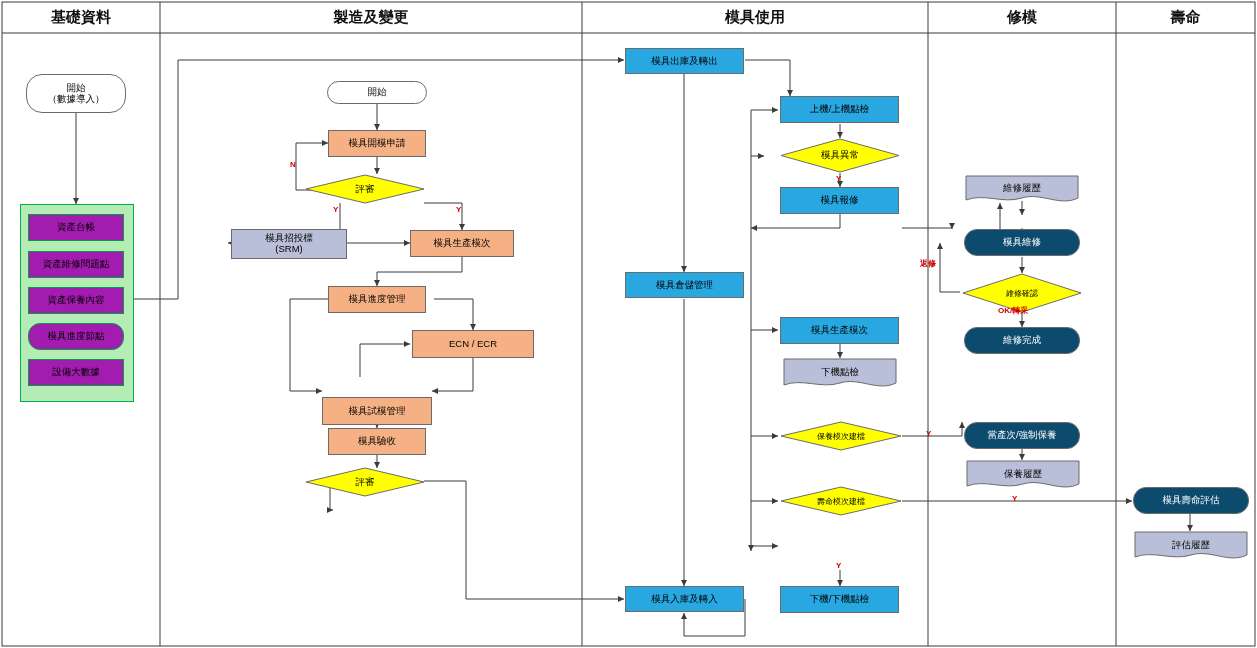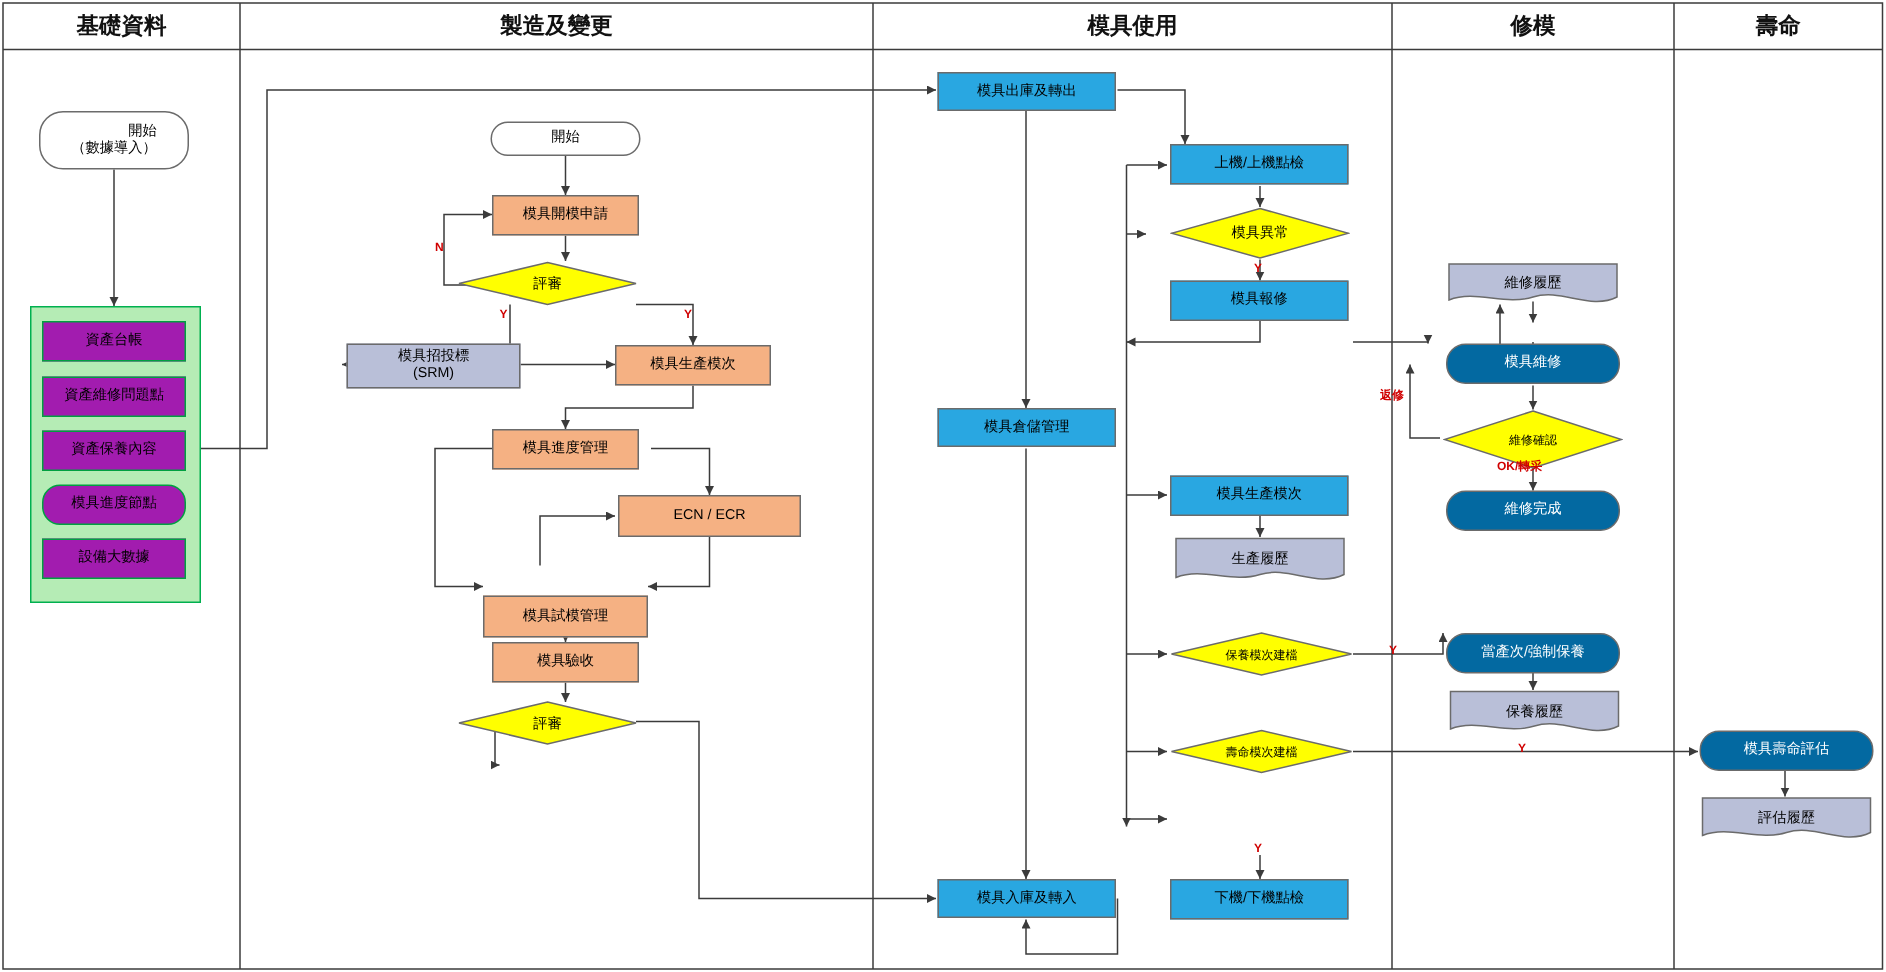--- a/index.html
+++ b/index.html
@@ -6,25 +6,25 @@
   body{font-family:"Liberation Sans","DejaVu Sans",sans-serif;}
   #canvas{position:relative;width:1257px;height:648px;background:#fff;overflow:hidden;}
   svg#wires{position:absolute;left:0;top:0;width:1257px;height:648px;}
   .lane-head{position:absolute;display:flex;align-items:center;justify-content:center;
     font-size:15px;font-weight:bold;color:#111;text-align:center;}
   .node{position:absolute;display:flex;align-items:center;justify-content:center;
     text-align:center;font-size:9.5px;color:#000;box-sizing:border-box;line-height:1.15;}
   .rect{border:1px solid #6b6b6b;}
   .orange{background:#f5b183;}
   .blue{background:#29a7e1;}
-  .green{background:#0369a1;border-radius:13px;}
+  .green{background:#0c4a6e;border-radius:13px;}
   .greylav{background:#b9bfd8;}
   .lightgreen-box{background:#b5ecb5;border:1px solid #00b04f;}
   .greenchip{background:#a21caf;border:1px solid #00a040;}
-  .term{border:1px solid #6b6b6b;border-radius:16px;background:#ffffff;text-align:right;}
+  .term{border:1px solid #6b6b6b;border-radius:16px;background:#ffffff;}
   .dia-wrap{position:absolute;}
   .dia-wrap svg{display:block;}
   .dia-label{position:absolute;left:0;top:0;width:100%;height:100%;
     display:flex;align-items:center;justify-content:center;font-size:9.5px;color:#000;}
   .doc-wrap{position:absolute;}
   .doc-label{position:absolute;left:0;top:0;width:100%;height:100%;
     display:flex;align-items:center;justify-content:center;font-size:9.5px;color:#000;
     padding-bottom:4px;box-sizing:border-box;}
   .edge-label{position:absolute;font-size:8px;color:#d00000;font-weight:bold;}
   .multiline{white-space:pre-line;}
@@ -185,21 +185,21 @@
   </div>
 
   <div class="node rect blue" style="left:780px;top:187px;width:119px;height:27px;">模具報修</div>
 
   <div class="node rect blue" style="left:780px;top:317px;width:119px;height:27px;">模具生產模次</div>
 
   <div class="doc-wrap" style="left:783px;top:358px;width:114px;height:32px;">
     <svg width="114" height="32" viewBox="0 0 114 32">
       <path d="M1,1 L113,1 L113,25 C95,34 76,19 57,25 C38,31 19,20 1,27 Z" fill="#b9bfd8" stroke="#6b6b6b" stroke-width="1"></path>
     </svg>
-    <div class="doc-label">生產履歷</div>
+    <div class="doc-label">下機點檢</div>
   </div>
 
   <div class="dia-wrap" style="left:780px;top:421px;width:122px;height:30px;">
     <svg width="122" height="30" viewBox="0 0 122 30">
       <polygon points="61,1 121,15 61,29 1,15" fill="#ffff00" stroke="#6b6b6b" stroke-width="1"></polygon>
     </svg>
     <div class="dia-label" style="font-size:8px;">保養模次建檔</div>
   </div>
 
   <div class="dia-wrap" style="left:780px;top:486px;width:122px;height:30px;">

